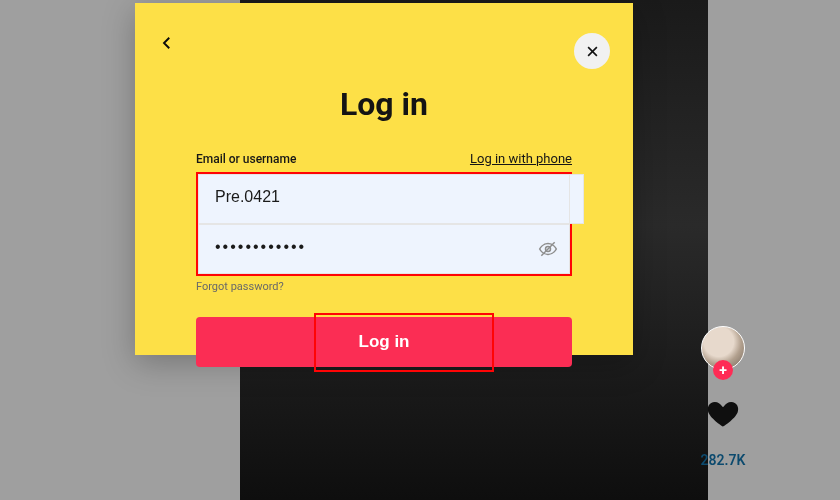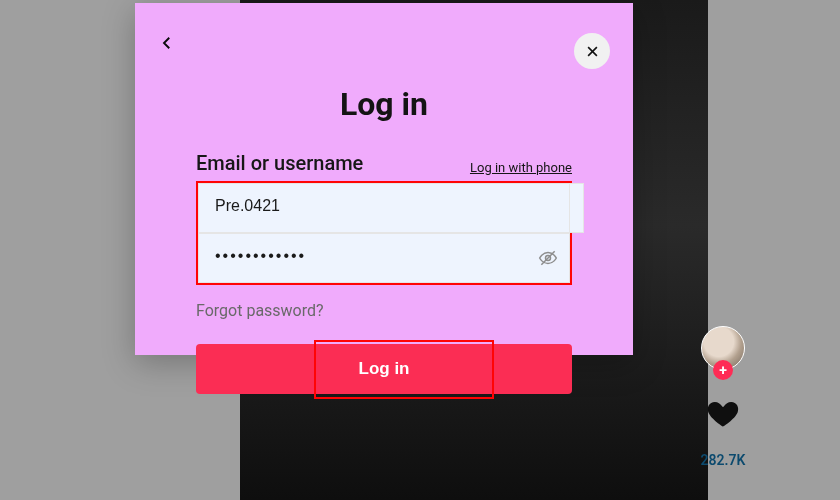--- a/index.html
+++ b/index.html
@@ -7,42 +7,42 @@
   .stage { position: relative; width: 840px; height: 500px; background: #9f9f9f; }
   .video-bg { position: absolute; left: 240px; top: 0; width: 468px; height: 500px; background: linear-gradient(180deg, #1a1a1a 0%, #2a2a2a 45%, #0e0e0e 100%); }
   .side-actions { position: absolute; right: 95px; top: 326px; width: 44px; display: flex; flex-direction: column; align-items: center; gap: 20px; }
   .avatar-wrap { position: relative; width: 44px; height: 50px; }
   .avatar { width: 44px; height: 44px; border-radius: 50%; background: radial-gradient(circle at 40% 35%, #e7d9cc 0 40%, #b2a08e 60%, #6d6257 100%); border: 1px solid #fff; }
   .follow-plus { position: absolute; left: 50%; bottom: -4px; transform: translateX(-50%); width: 20px; height: 20px; border-radius: 50%; background: #fe2c55; color: #fff; text-align: center; line-height: 20px; font-size: 14px; font-weight: 700; }
   .heart { width: 36px; height: 36px; display: flex; align-items: center; justify-content: center; }
   .heart svg { width: 34px; height: 34px; fill: #0f0f0f; }
   .like-count { color: #0c4a6e; font-size: 14px; font-weight: 600; text-align: center; }
 
-  .modal { position: absolute; left: 135px; top: 3px; width: 498px; height: 352px; background: #f0abfc; border-radius: 0; box-shadow: 0 8px 30px rgba(0,0,0,.25); }
+  .modal { position: absolute; left: 135px; top: 3px; width: 498px; height: 352px; background: #fde047; border-radius: 0; box-shadow: 0 8px 30px rgba(0,0,0,.25); }
   .modal-top { position: relative; height: 62px; }
   .back-btn { position: absolute; left: 14px; top: 22px; width: 36px; height: 36px; background: transparent; border: none; cursor: pointer; display:flex; align-items:center; justify-content:center; }
   .back-btn svg { width: 18px; height: 18px; stroke: #0b0b0b; }
   .close-btn { position: absolute; right: 23px; top: 30px; width: 36px; height: 36px; border: none; border-radius: 50%; background: #f1f1f1; cursor: pointer; display:flex; align-items:center; justify-content:center; }
   .close-btn svg { width: 15px; height: 15px; stroke: #111; }
 
   .title { text-align: center; font-size: 32px; font-weight: 700; color: #141414; margin-top: 20px; }
 
   .form { width: 376px; margin: 28px auto 0 auto; }
   .labels-row { display: flex; justify-content: space-between; align-items: flex-end; margin-bottom: 6px; }
-  .label-left { font-size: 20px; font-weight: 500; color: #171717; }
+  .label-left { font-size: 12px; font-weight: 500; color: #171717; }
   .link-right { font-size: 13px; color: #161616; cursor: pointer; text-decoration: underline; }
 
   .hl-group { position: relative; border: 2px solid #ff0405; padding: 0; }
   .input { display:block; width: 100%; height: 50px; border: 1px solid #e5e5e5; background: #eef4fe; padding: 0 44px 4px 16px; font-size: 16px; color: #1a1a1a; outline: none; }
   .input-wrap { position: relative; }
   .eye-btn { position: absolute; right: 8px; top: 50%; transform: translateY(-50%); width: 28px; height: 28px; border: none; background: transparent; cursor: pointer; display:flex; align-items:center; justify-content:center; }
   .eye-btn svg { width: 20px; height: 20px; stroke: #8d8d8d; fill: none; }
   .username-extra { position:absolute; left:100%; top:0; height:100%; width:14px; background:#eef4fe; border:1px solid #e5e5e5; border-left:none; }
 
-  .forgot { margin-top: 16px; font-size: 16px; color: #696969; cursor: pointer; }
+  .forgot { margin-top: 4px; font-size: 11px; color: #696969; cursor: pointer; }
 
   .login-btn-wrap { position: relative; margin-top: 24px; }
   .login-btn { width: 100%; height: 50px; border: none; background: #fb2d54; color: #fff; font-size: 17px; font-weight: 700; border-radius: 4px; cursor: pointer; }
   .hl-rect { position: absolute; left: 118px; top: -4px; width: 180px; height: 59px; border: 2px solid #ff0405; pointer-events: none; }
 
   .pw-dots { letter-spacing: 2px; font-family: Verdana, sans-serif; }
 </style>
 </head>
 <body>
 

